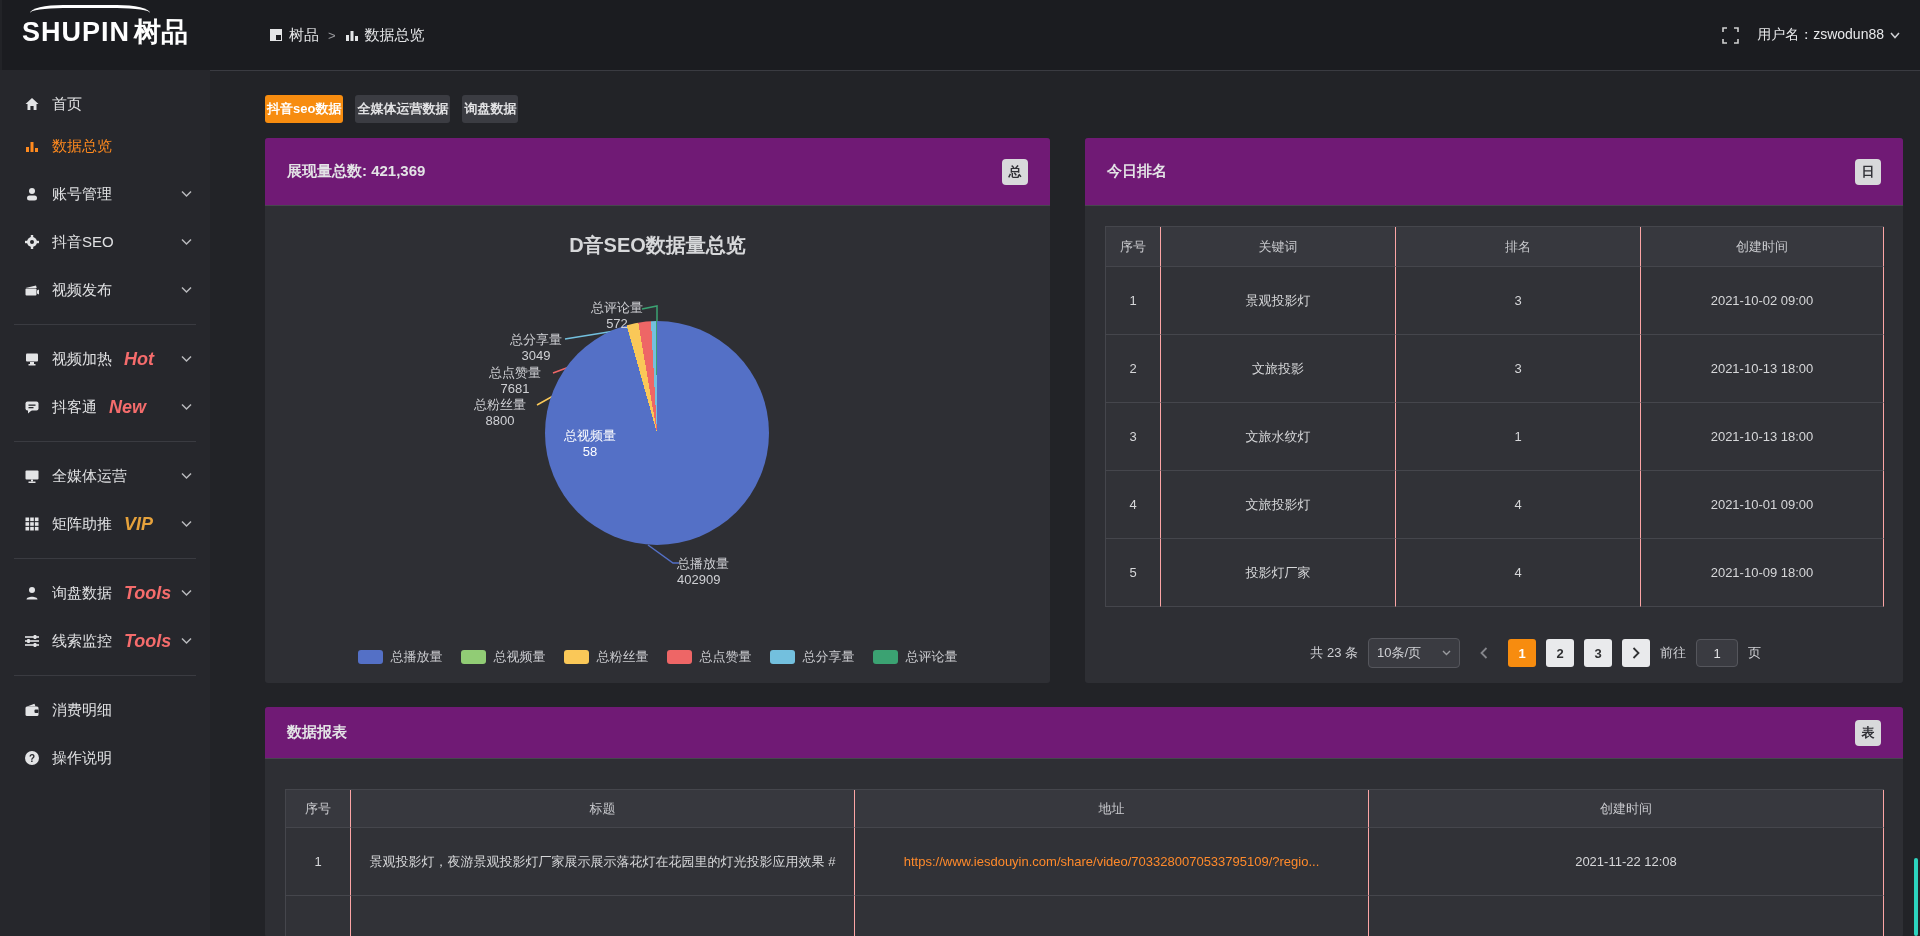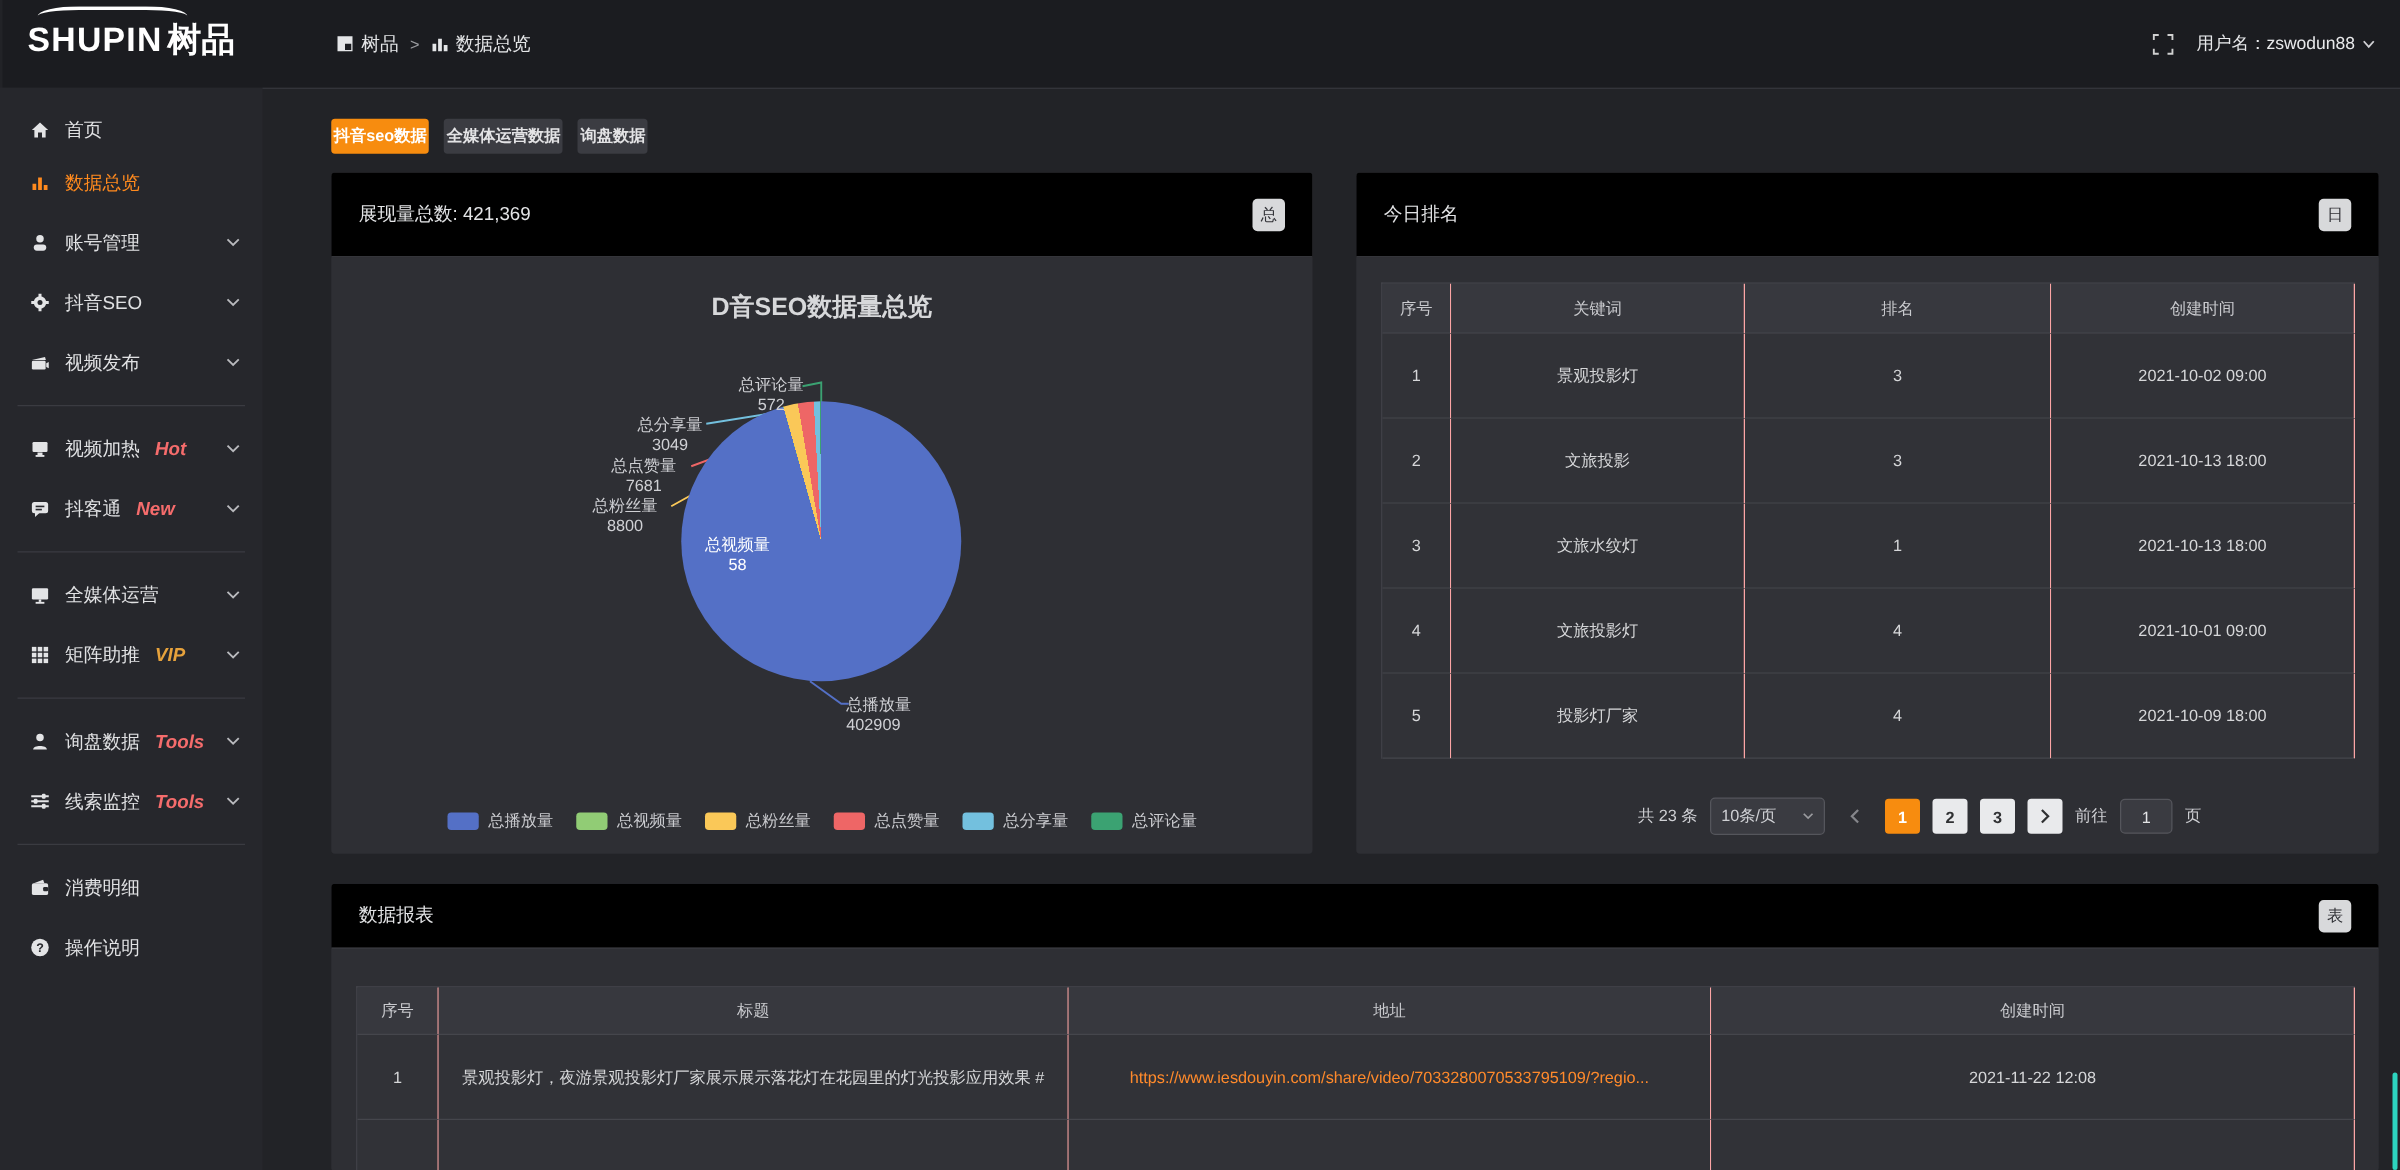--- a/index.html
+++ b/index.html
@@ -23,35 +23,35 @@
 
   
   .sidebar { position:absolute; left:0; top:70px; width:210px; height:866px; background:#26272c; padding-top:16px; }
   .side-item { height:48px; display:flex; align-items:center; padding:0 18px 0 24px; font-size:15px;
                color:#e0e1e3; cursor:pointer; }
   .side-item.first { height:36px; }
   .side-item .icn { width:16px; height:16px; margin-right:12px; flex:none; display:flex; }
   .side-item .lbl { white-space:nowrap; }
   .side-item .chev { margin-left:auto; display:flex; }
   .side-item.active { color:#ff8a1e; }
-  .badge { font-size:15px; font-weight:bold; font-style:italic; margin-left:12px; }
+  .badge { font-size:18px; font-weight:bold; font-style:italic; margin-left:12px; }
   .badge-red { color:#f56c6c; }
   .badge-gold { color:#e6a23c; }
   .side-div { height:1px; background:#3a3b41; margin:10px 14px; }
 
   
   .main { position:absolute; left:210px; top:70px; width:1710px; height:866px; border-top:1px solid #3a3b41; }
   .tabs { position:absolute; left:55px; top:24px; display:flex; gap:12px; }
   .tab { height:28px; padding:0 2px; display:flex; align-items:center; font-size:13px; font-weight:bold;
          background:#3b3c42; color:#e3e3e5; border-radius:3px; cursor:pointer; }
   .tab.active { background:#f78c0f; color:#fff; }
 
   .panel { position:absolute; background:#2e2f34; border-radius:3px; overflow:hidden; }
-  .panel-head { height:68px; background:#000000; border-bottom:1px solid #46474d;
-                display:flex; align-items:center; padding:0 22px; font-size:15px; color:#e3e4e6; }
+  .panel-head { height:68px; background:#701a75; border-bottom:1px solid #46474d;
+                display:flex; align-items:center; padding:0 22px; font-size:15px; color:#e3e4e6;font-weight:bold; }
   .mini-btn { margin-left:auto; width:26px; height:26px; background:#d8d9db; color:#303136; border-radius:4px;
               display:flex; align-items:center; justify-content:center; font-size:13px; cursor:pointer; }
 
   .panel-chart { left:55px; top:67px; width:785px; height:545px; }
   .chart-body { position:relative; width:785px; height:476px; }
   .chart-title { position:absolute; left:0; top:26px; width:785px; text-align:center;
                  font-size:20px; font-weight:bold; color:#d7d8da; }
   .pie { position:absolute; left:280px; top:115px; width:224px; height:224px; border-radius:50%; cursor:pointer; }
   .plabel { position:absolute; width:100px; text-align:center; font-size:13px; line-height:16px; color:#cfd0d4; }
   .plabel.inside { color:#fff; }

